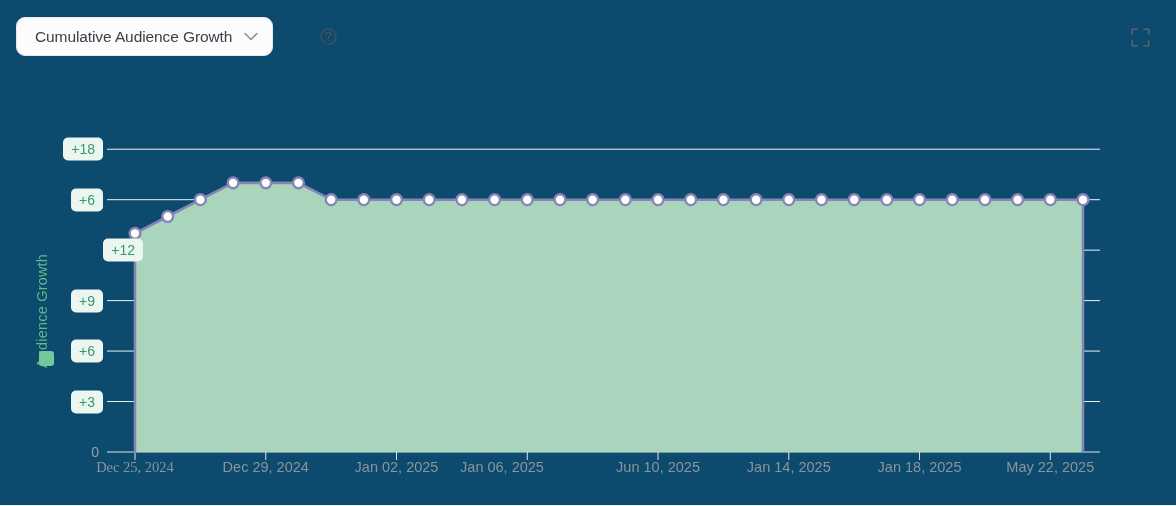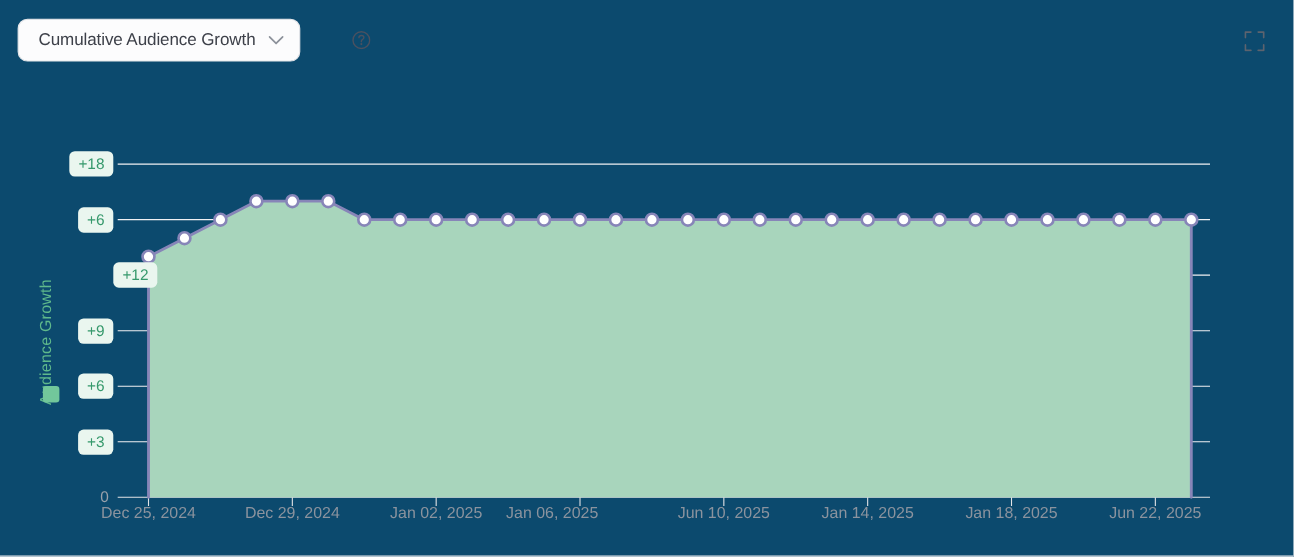--- a/index.html
+++ b/index.html
@@ -258,23 +258,23 @@
     <div id="ytick-layer">
         <div class="ytick zero" style="top: 378px; right: 1073px;">0</div>
         <div class="ytick" style="top: 327.538px; right: 1073px;">+3</div>
         <div class="ytick" style="top: 277.077px; right: 1073px;">+6</div>
         <div class="ytick" style="top: 226.615px; right: 1073px;">+9</div>
         <div class="ytick" style="top: 176.154px; right: 1033px;">+12</div>
         <div class="ytick" style="top: 125.692px; right: 1073px;">+6</div>
         <div class="ytick" style="top: 75.2308px; right: 1073px;">+18</div>
       </div>
     <div id="xtick-layer">
-        <div class="xtick" style="left: 135px;">Dec 25, 2024</div>
+        <div class="xtick" style="left: 135px; font-family: Liberation Serif, serif;">Dec 25, 2024</div>
         <div class="xtick" style="left: 265.759px;">Dec 29, 2024</div>
         <div class="xtick" style="left: 396.517px;">Jan 02, 2025</div>
         <div class="xtick" style="left: 502px;">Jan 06, 2025</div>
         <div class="xtick" style="left: 658.034px;">Jun 10, 2025</div>
         <div class="xtick" style="left: 788.793px;">Jan 14, 2025</div>
         <div class="xtick" style="left: 919.552px;">Jan 18, 2025</div>
-        <div class="xtick" style="left: 1050.31px;">Jun 22, 2025</div>
+        <div class="xtick" style="left: 1050.31px;">May 22, 2025</div>
       </div>
   </div>
 </div>
 
 </body></html>

